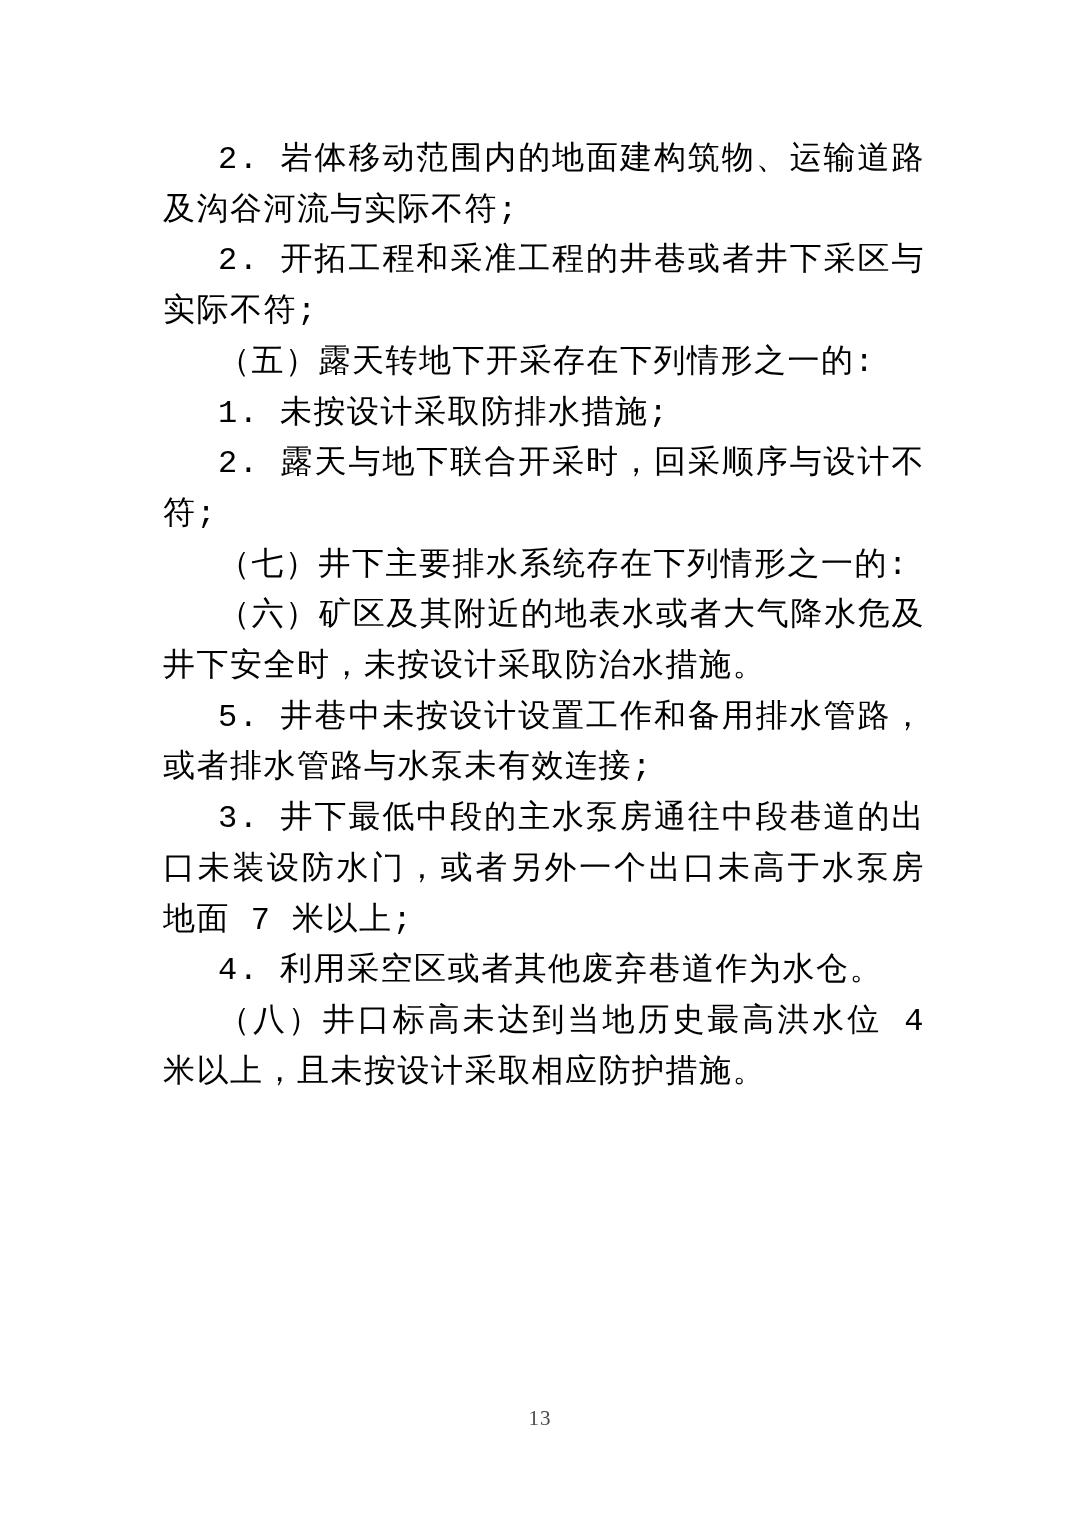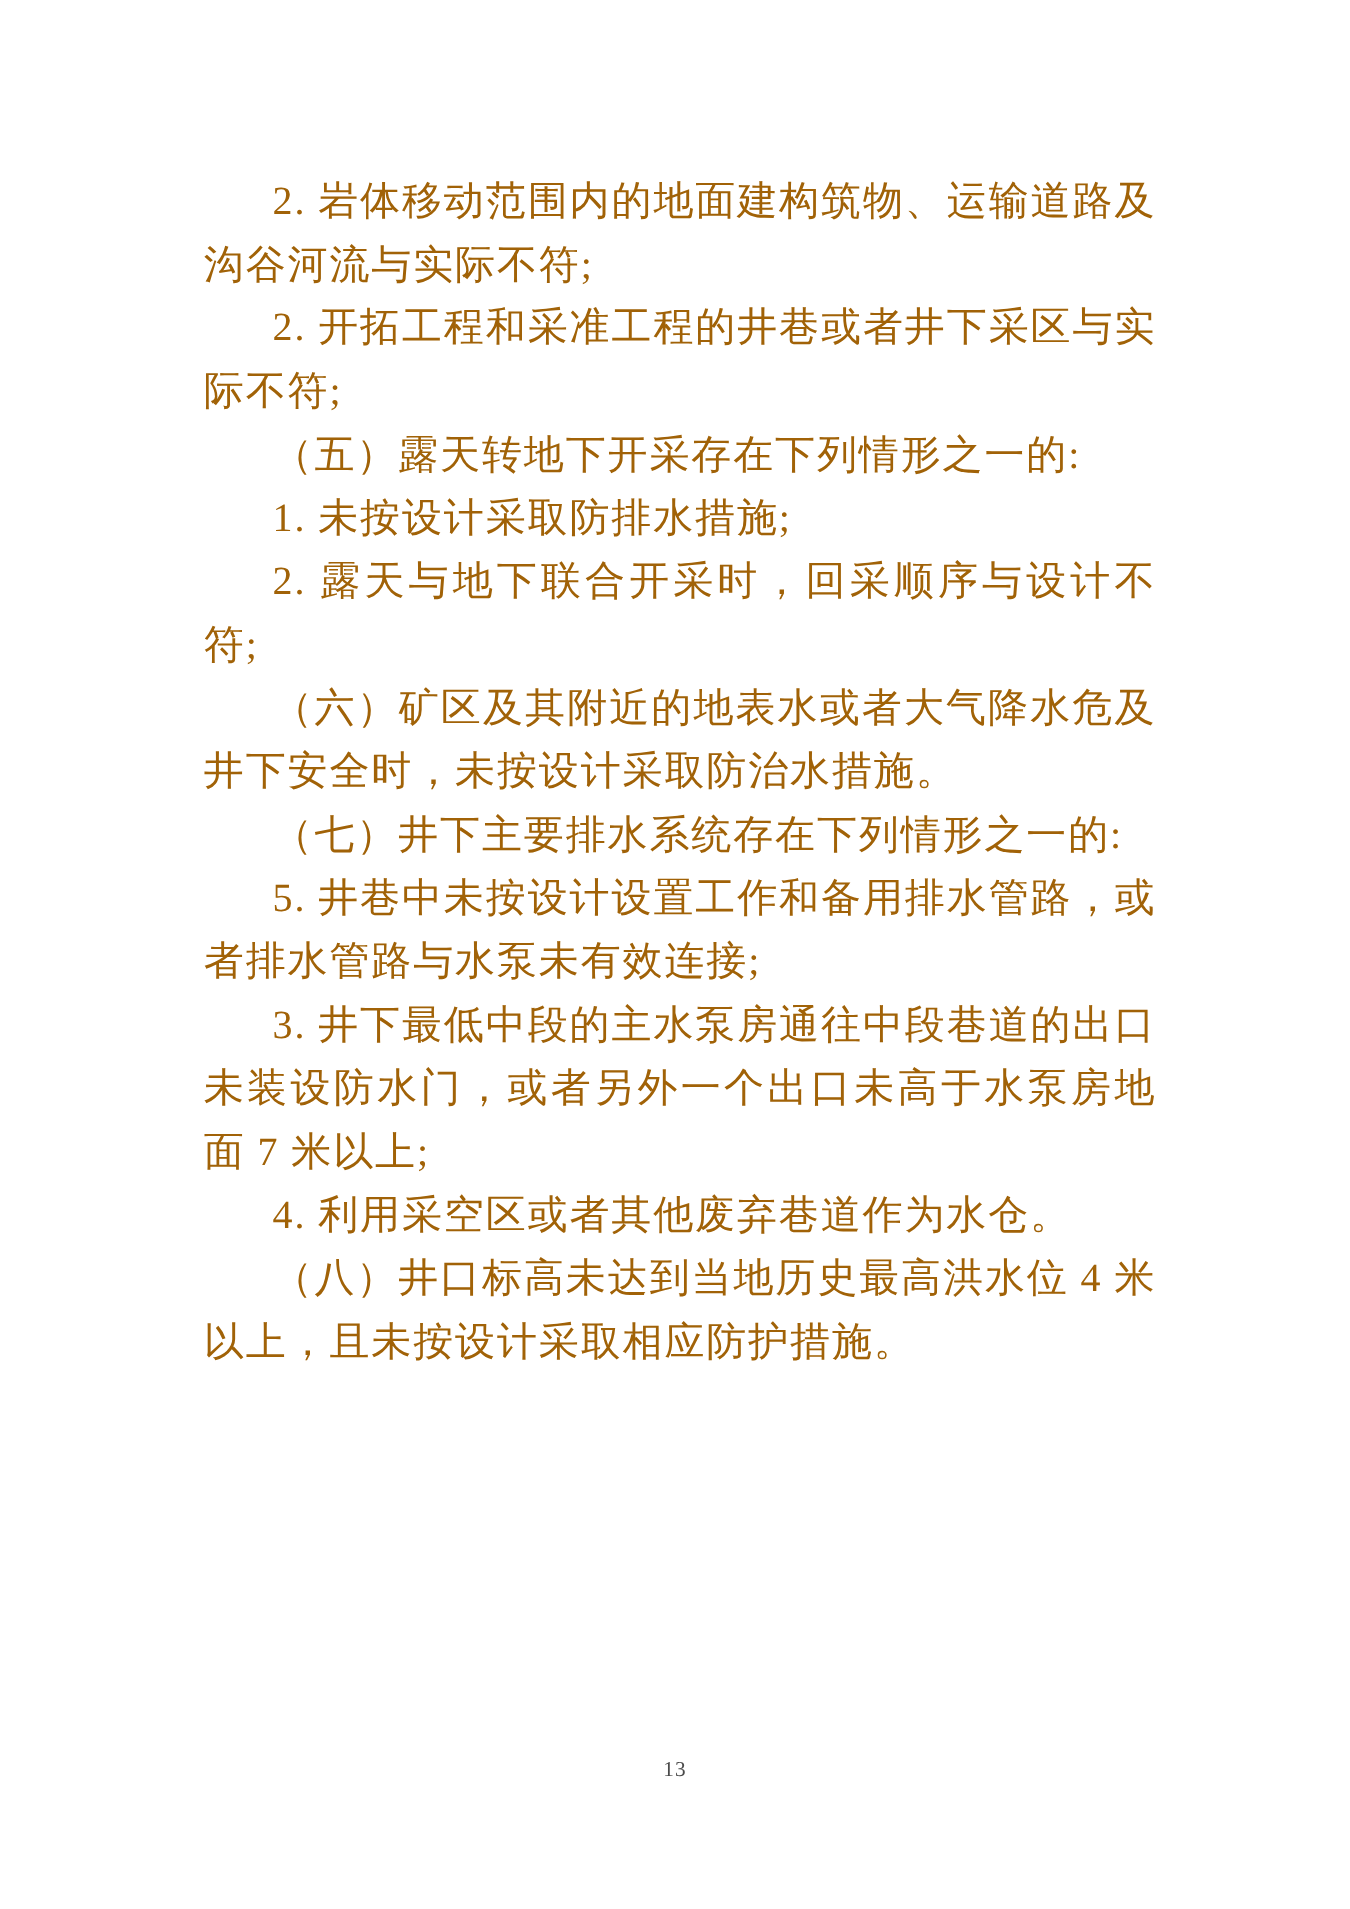--- a/index.html
+++ b/index.html
@@ -13,59 +13,60 @@
     height: 1527px;
     background: #ffffff;
     overflow: hidden;
     font-family: "Liberation Serif", "DejaVu Serif", serif;
   }
   .doc-body {
     position: absolute;
     left: 163px;
     top: 135px;
     width: 762px;
-    color: #a16207;
+    color: #000000;
+    font-family: Liberation Mono, monospace;
   }
   .para {
     margin: 0;
     font-size: 32px;
     line-height: 50.7px;
     text-align: justify;
     text-justify: inter-character;
     text-indent: 55px;
     letter-spacing: 1.5px;
     word-break: break-all;
     font-weight: 400;
   }
   .page-footer {
     position: absolute;
     left: 0;
     top: 1406px;
     width: 100%;
     text-align: center;
   }
   .page-number {
-    font-size: 17px;
+    font-size: 21px;
     color: #4a4a4a;
     letter-spacing: 1px;
     font-family: "Liberation Serif", "DejaVu Serif", serif;
   }
 </style>
 </head>
 <body>
 
 <div class="page">
   <div class="doc-body">
     <p class="para">2. 岩体移动范围内的地面建构筑物、运输道路及沟谷河流与实际不符;</p>
     <p class="para">2. 开拓工程和采准工程的井巷或者井下采区与实际不符;</p>
     <p class="para">（五）露天转地下开采存在下列情形之一的:</p>
     <p class="para">1. 未按设计采取防排水措施;</p>
     <p class="para">2. 露天与地下联合开采时，回采顺序与设计不符;</p>
+    <p class="para">（七）井下主要排水系统存在下列情形之一的:</p>
     <p class="para">（六）矿区及其附近的地表水或者大气降水危及井下安全时，未按设计采取防治水措施。</p>
-    <p class="para">（七）井下主要排水系统存在下列情形之一的:</p>
     <p class="para">5. 井巷中未按设计设置工作和备用排水管路，或者排水管路与水泵未有效连接;</p>
     <p class="para">3. 井下最低中段的主水泵房通往中段巷道的出口未装设防水门，或者另外一个出口未高于水泵房地面 7 米以上;</p>
     <p class="para">4. 利用采空区或者其他废弃巷道作为水仓。</p>
     <p class="para">（八）井口标高未达到当地历史最高洪水位 4 米以上，且未按设计采取相应防护措施。</p>
   </div>
 
   <div class="page-footer">
     <span class="page-number">13</span>
   </div>
 </div>

